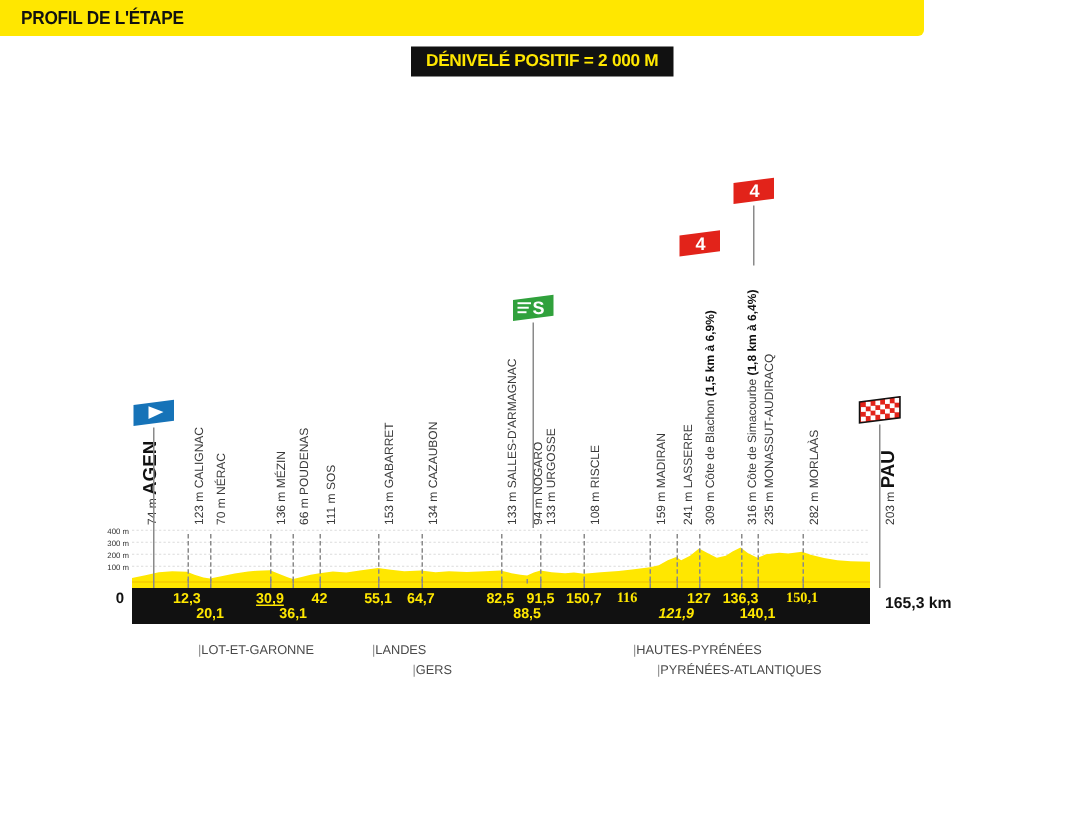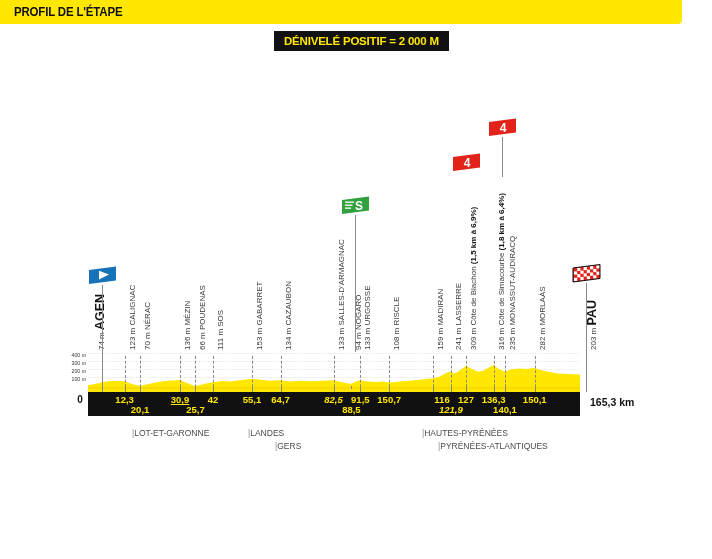--- a/index.html
+++ b/index.html
@@ -12,21 +12,21 @@
     background: #ffffff;
     font-family: "Liberation Sans", sans-serif;
     overflow: hidden;
     position: relative;
   }
 
   
   #header-bar {
     position: absolute;
     left: 0; top: 0;
-    width: 682px; height: 24px;
+    width: 616px; height: 24px;
     background: #FFE700;
     border-bottom-right-radius: 4px;
   }
   #header-title {
     position: absolute;
     left: 14px; top: 5px;
     font-size: 12.5px;
     font-weight: bold;
     letter-spacing: -0.2px;
     color: #111111;
@@ -219,34 +219,34 @@
       <div style="position: absolute; left: 416.995px; top: 34px; height: 6px; border-left: 1px dashed rgb(138, 138, 138);"></div>
       <div style="position: absolute; left: 446.759px; top: 34px; height: 6px; border-left: 1px dashed rgb(138, 138, 138);"></div>
     </div>
 
   <div id="axis-yellowline"></div>
 
   <div id="axis-band">
       <div class="dist-label row0" style="left: 36.6098px;">12,3</div>
       <div class="dist-label row1" style="left: 52.0871px;">20,1</div>
       <div class="dist-label row0" style="left: 91.971px; text-decoration: underline;">30,9</div>
-      <div class="dist-label row1" style="left: 107.448px;">25,7</div>
+      <div class="dist-label row1" style="left: 107.448px;">36,1</div>
       <div class="dist-label row0" style="left: 125.009px;">42</div>
       <div class="dist-label row0" style="left: 164px;">55,1</div>
       <div class="dist-label row0" style="left: 192.574px;">64,7</div>
-      <div class="dist-label row0" style="left: 245.554px; font-style: italic;">82,5</div>
+      <div class="dist-label row0" style="left: 245.554px;">82,5</div>
       <div class="dist-label row1" style="left: 263.412px;">88,5</div>
       <div class="dist-label row0" style="left: 272.341px;">91,5</div>
       <div class="dist-label row0" style="left: 301.212px;">150,7</div>
-      <div class="dist-label row0" style="left: 354px;">116</div>
+      <div class="dist-label row0" style="left: 330px; font-family: Liberation Serif, serif;">116</div>
       <div class="dist-label row1" style="left: 362.824px; font-style: italic;">121,9</div>
       <div class="dist-label row0" style="left: 378.004px;">127</div>
       <div class="dist-label row0" style="left: 405.684px;">136,3</div>
       <div class="dist-label row1" style="left: 416.995px;">140,1</div>
-      <div class="dist-label row0" style="left: 446.759px;">150,1</div>
+      <div class="dist-label row0" style="left: 446.759px; font-family: Liberation Serif, serif;">150,1</div>
     </div>
   <div id="zero-label">0</div>
   <div id="total-label">165,3 km</div>
 
   <div id="dyn-layer">
       <div class="pt-label" style="left: 94px; top: 350px; bottom: auto; transform-origin: left top; transform: rotate(-90deg);"><span class="m">74 m </span><span style="font-size: 12.5px; font-weight: bold; color: rgb(17, 17, 17);">AGEN</span></div>
       <div class="leader" style="left: 124.61px; top: 356px; height: 36px;"></div>
       <div class="pt-label" style="left: 128.61px; top: 350px; bottom: auto; transform-origin: left top; transform: rotate(-90deg);">123 m CALIGNAC</div>
       <div class="leader" style="left: 140.087px; top: 356px; height: 36px;"></div>
       <div class="pt-label" style="left: 144.087px; top: 350px; bottom: auto; transform-origin: left top; transform: rotate(-90deg);">70 m NÉRAC</div>

